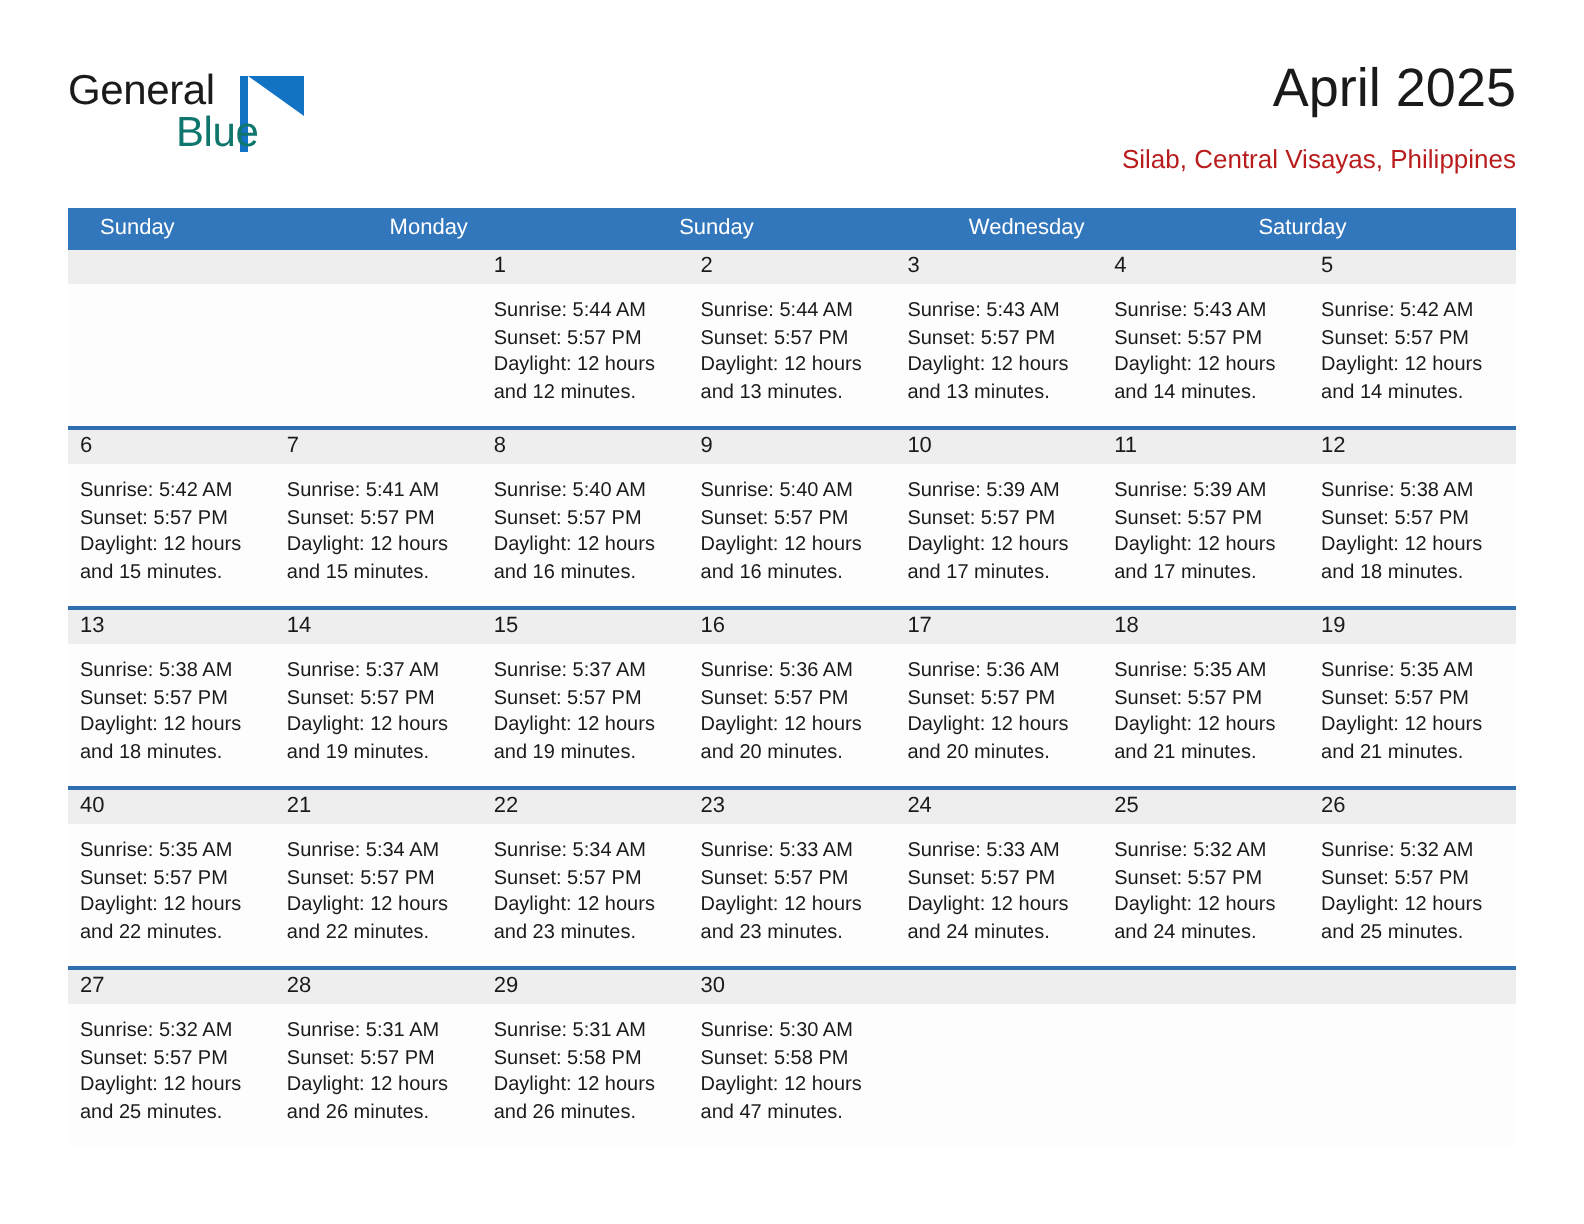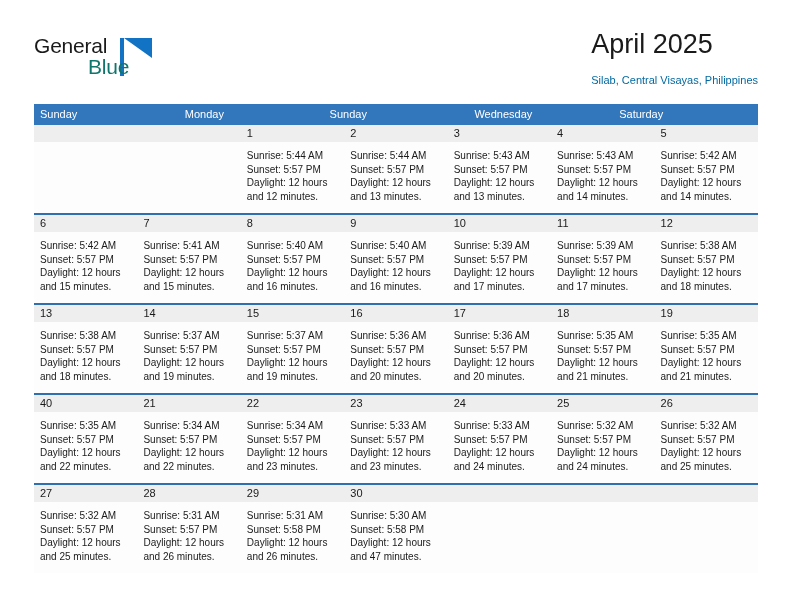--- a/index.html
+++ b/index.html
@@ -69,31 +69,31 @@
     top: 4px;
     width: 4px;
     height: 38px;
     background: #1273c4;
   }
 
   .title-block {
     position: absolute;
     right: 34px;
     top: 28px;
-    text-align: left;
+    text-align: right;
   }
   .cal-title {
     font-size: 27px;
     color: #1a1a1a;
     line-height: 32px;
     white-space: nowrap;
   }
   .cal-subtitle {
-    font-size: 11px;
-    color: #0369a1;
+    font-size: 13px;
+    color: #b91c1c;
     line-height: 20px;
     margin-top: 10px;
     white-space: nowrap;
   }
 
   
   .calendar {
     position: absolute;
     left: 34px;
     top: 104px;
@@ -102,21 +102,21 @@
   .weekday-row {
     display: flex;
     background: #3276bc;
     height: 21px;
   }
   .weekday {
     flex: 1 1 0;
     color: #ffffff;
     font-size: 11px;
     line-height: 21px;
-    padding-left: 6px;
+    padding-left: 16px;
     box-sizing: border-box;
     white-space: nowrap;
   }
   .week {
     display: flex;
     border-top: 2px solid #2f6fb0;
     height: 88px;
     background: #ffffff;
   }
   .week.first {

